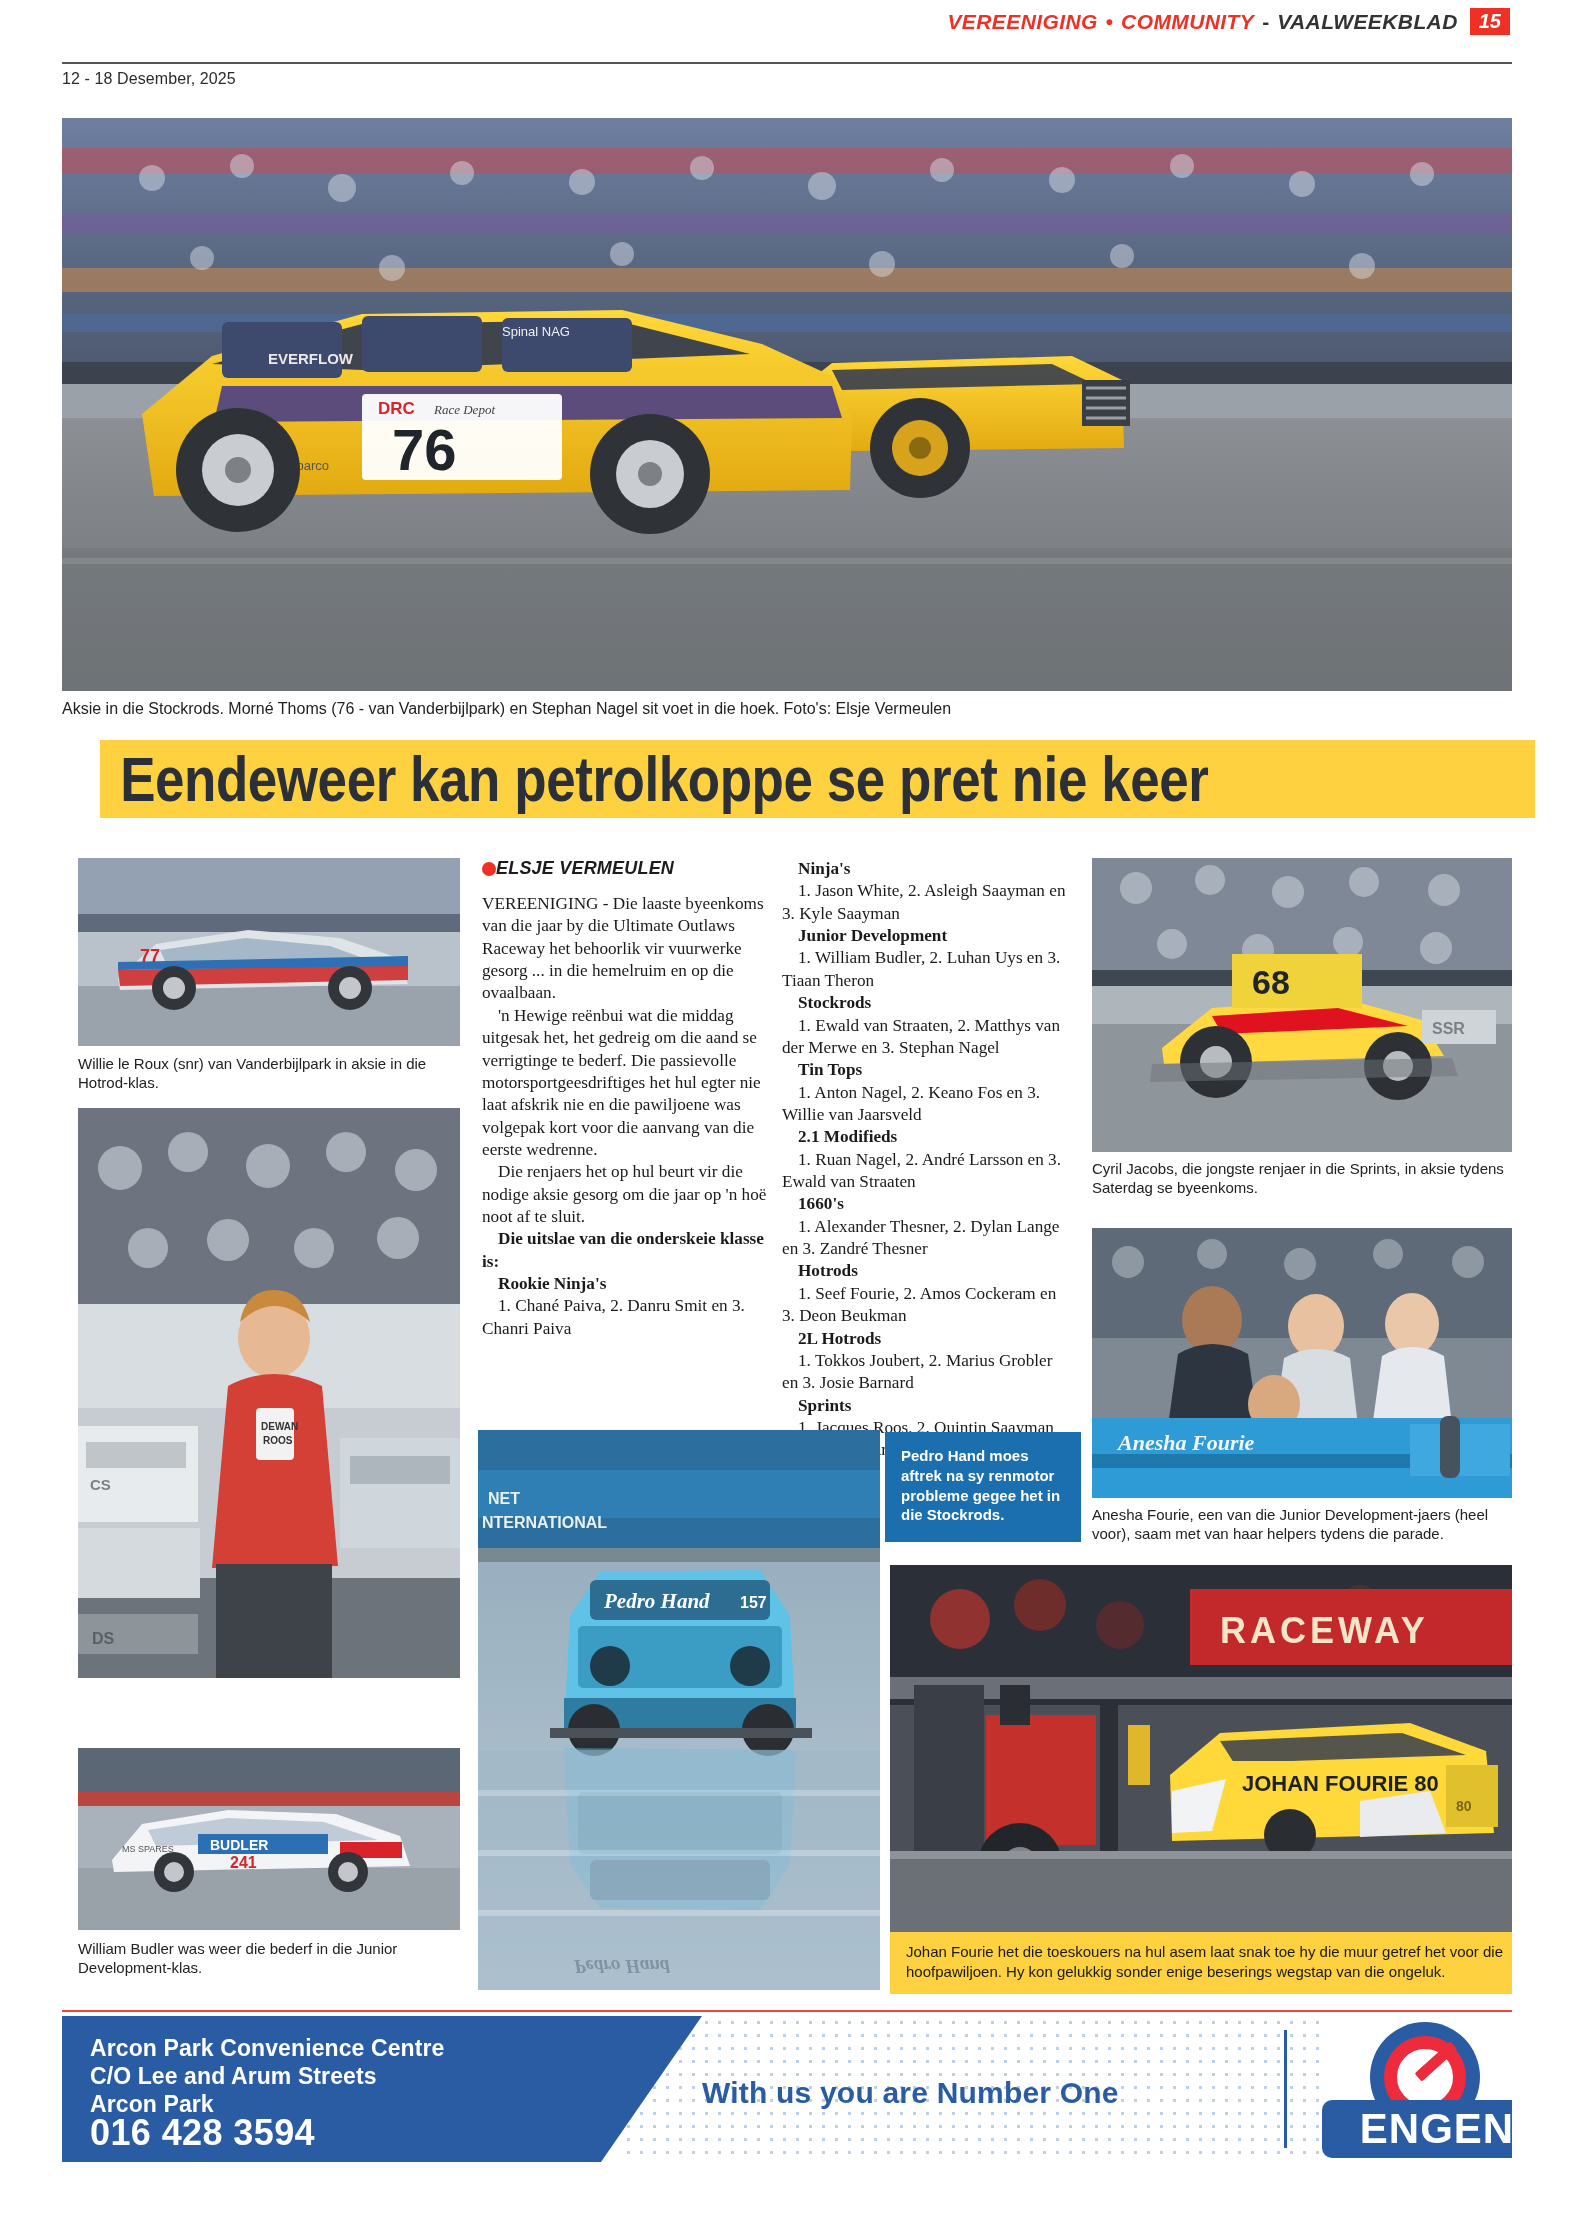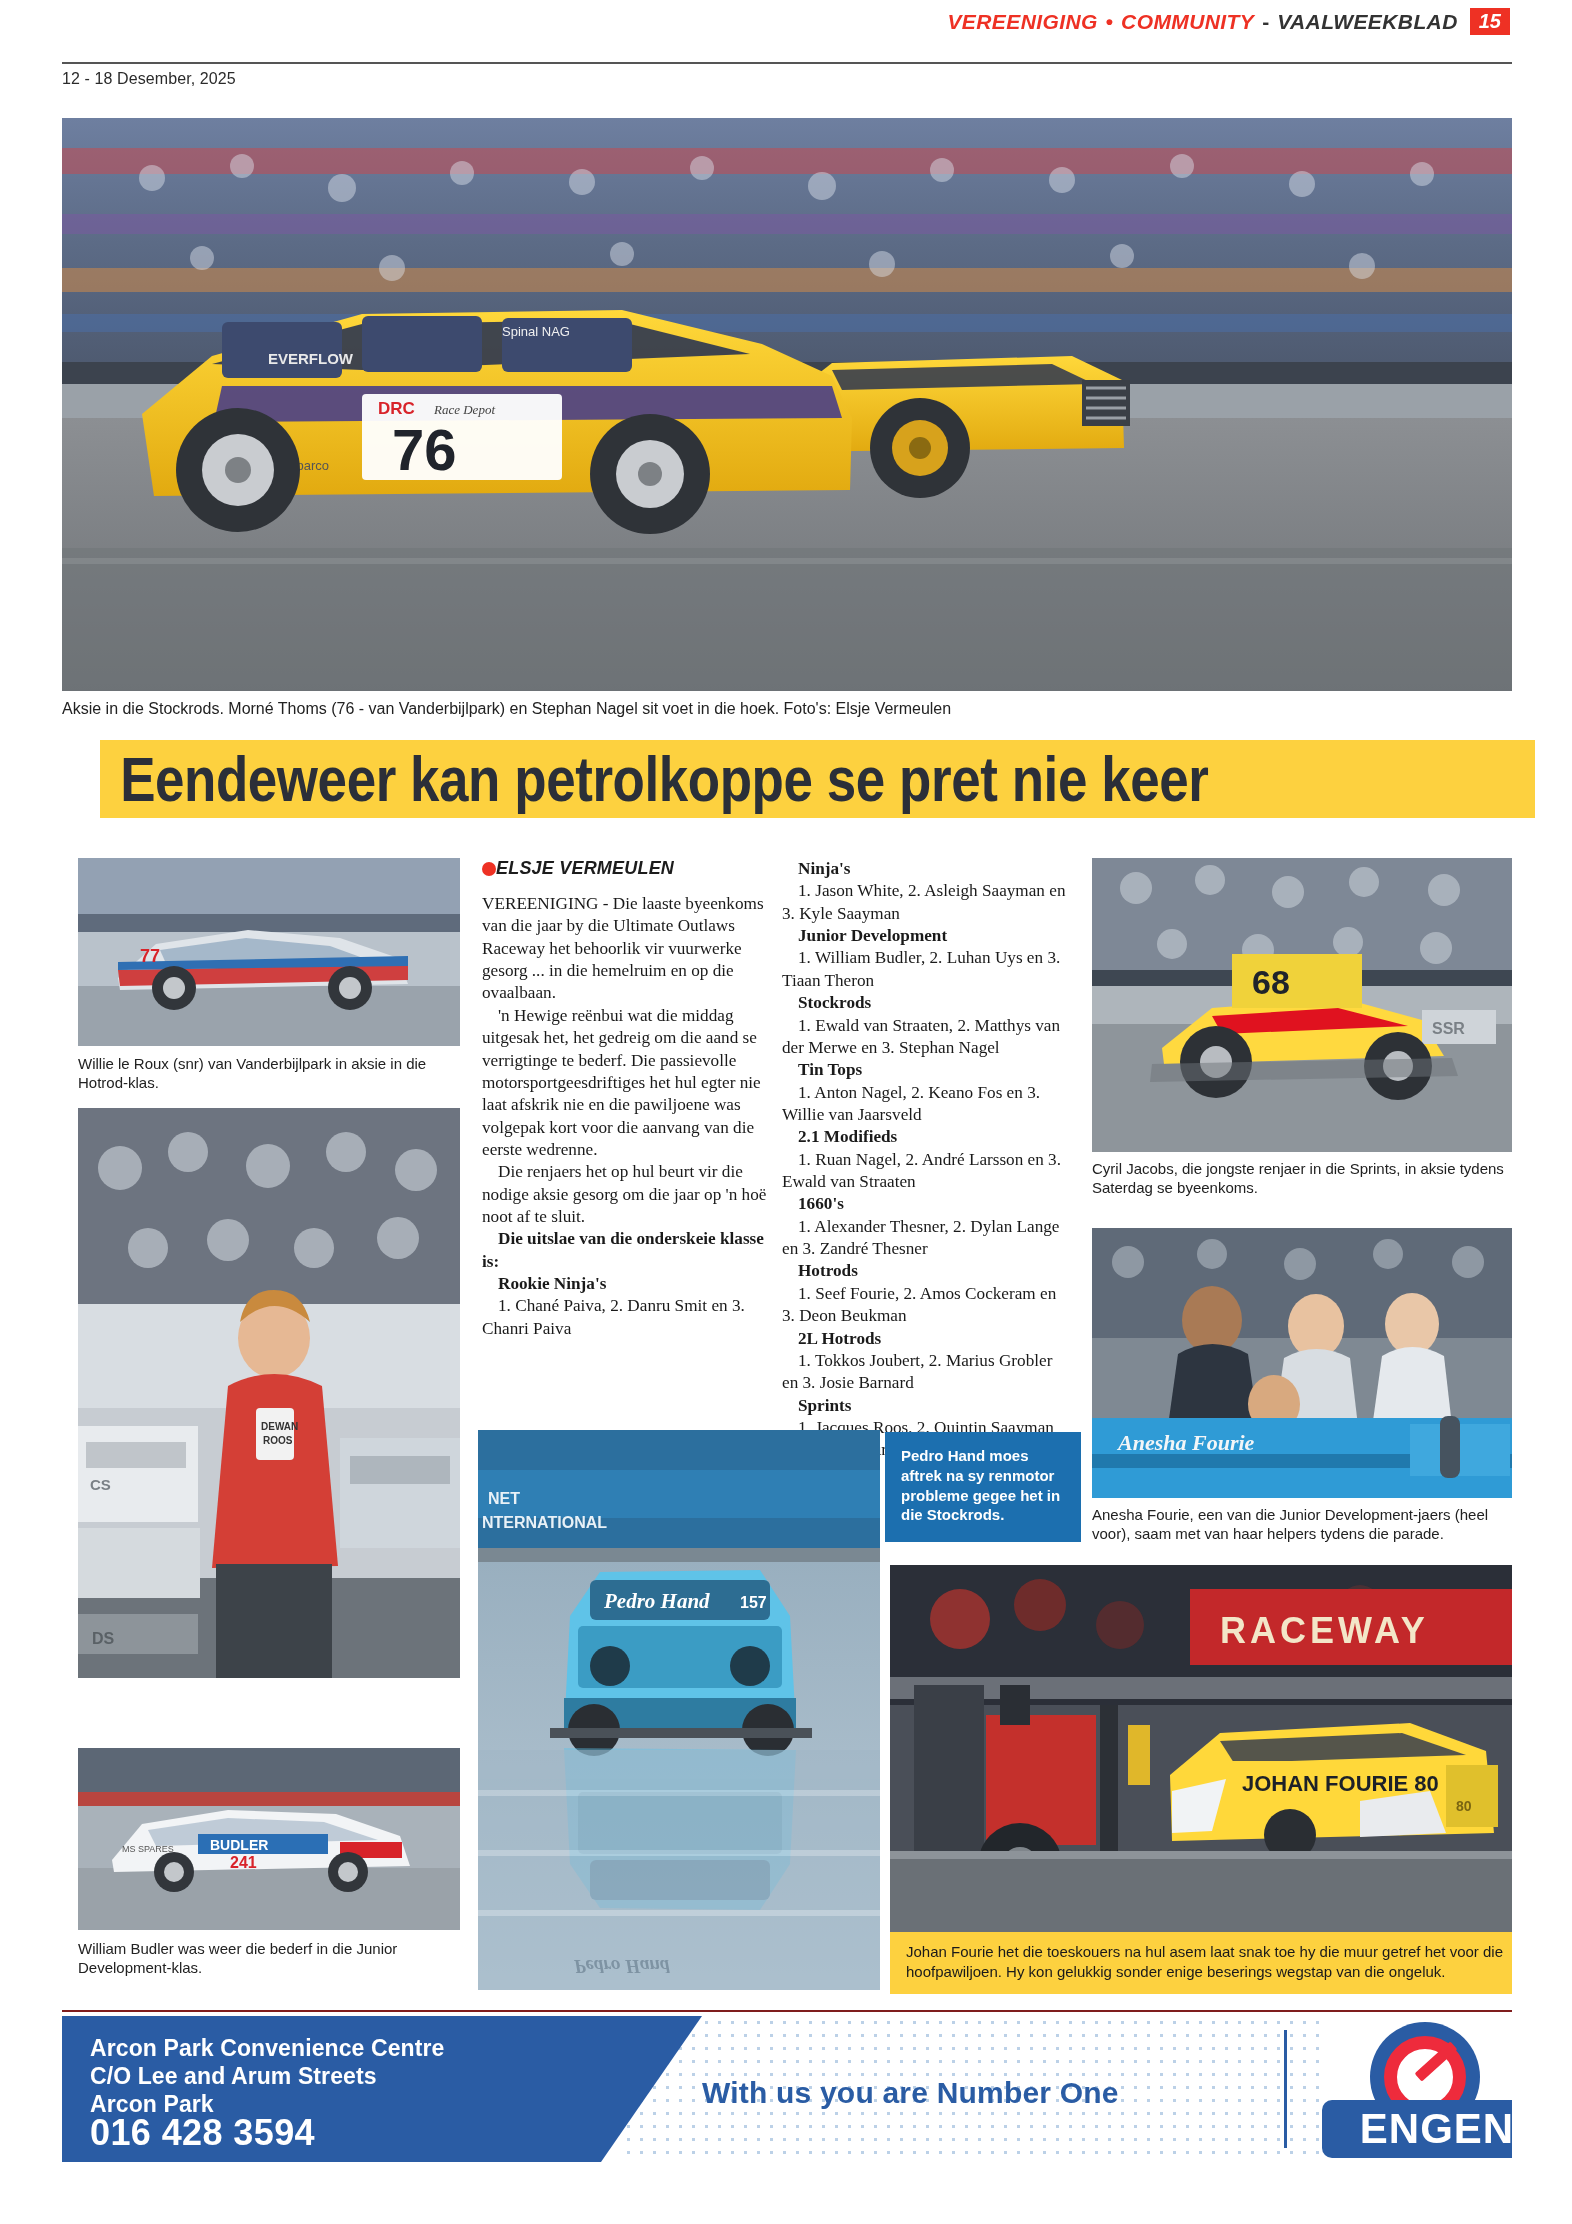--- a/index.html
+++ b/index.html
@@ -59,21 +59,21 @@
   .callout { position:absolute; left:885px; top:1432px; width:196px; height:110px;
       background:#1c6faf; color:#fff; font-size:15px; font-weight:bold; line-height:1.32;
       padding:14px 12px 10px 16px; }
 
   
   .yellowcap { position:absolute; left:890px; top:1932px; width:622px; height:62px; background:#fdd13f;
       font-size:15px; line-height:1.30; color:#1a1a1a; padding:10px 0 8px 16px; }
 
   
   .ad { position:absolute; left:62px; top:2010px; width:1450px; height:152px; background:#fff;
-      border-top:2px solid #7f1d1d; overflow:hidden; }
+      border-top:2px solid #ef4444; overflow:hidden; }
   .ad-blue { position:absolute; left:0; top:4px; width:640px; height:148px; background:#2a5ca4;
       clip-path: polygon(0 0, 100% 0, 84% 100%, 0% 100%); }
   .ad-addr { position:absolute; left:28px; top:22px; color:#fff; font-size:23px; font-weight:bold;
       line-height:1.22; letter-spacing:.1px; }
   .ad-phone { position:absolute; left:28px; top:100px; color:#fff; font-size:36px; font-weight:bold;
       letter-spacing:.4px; }
   .ad-dots { position:absolute; left:560px; top:4px; width:700px; height:148px;
       background-image: radial-gradient(circle, #b9cfe6 1.6px, transparent 1.8px);
       background-size: 13px 13px; background-color:#fff; opacity:.95; }
   .ad-slogan { position:absolute; left:640px; top:64px; color:#2a5ca4; font-size:30px; font-weight:bold;

